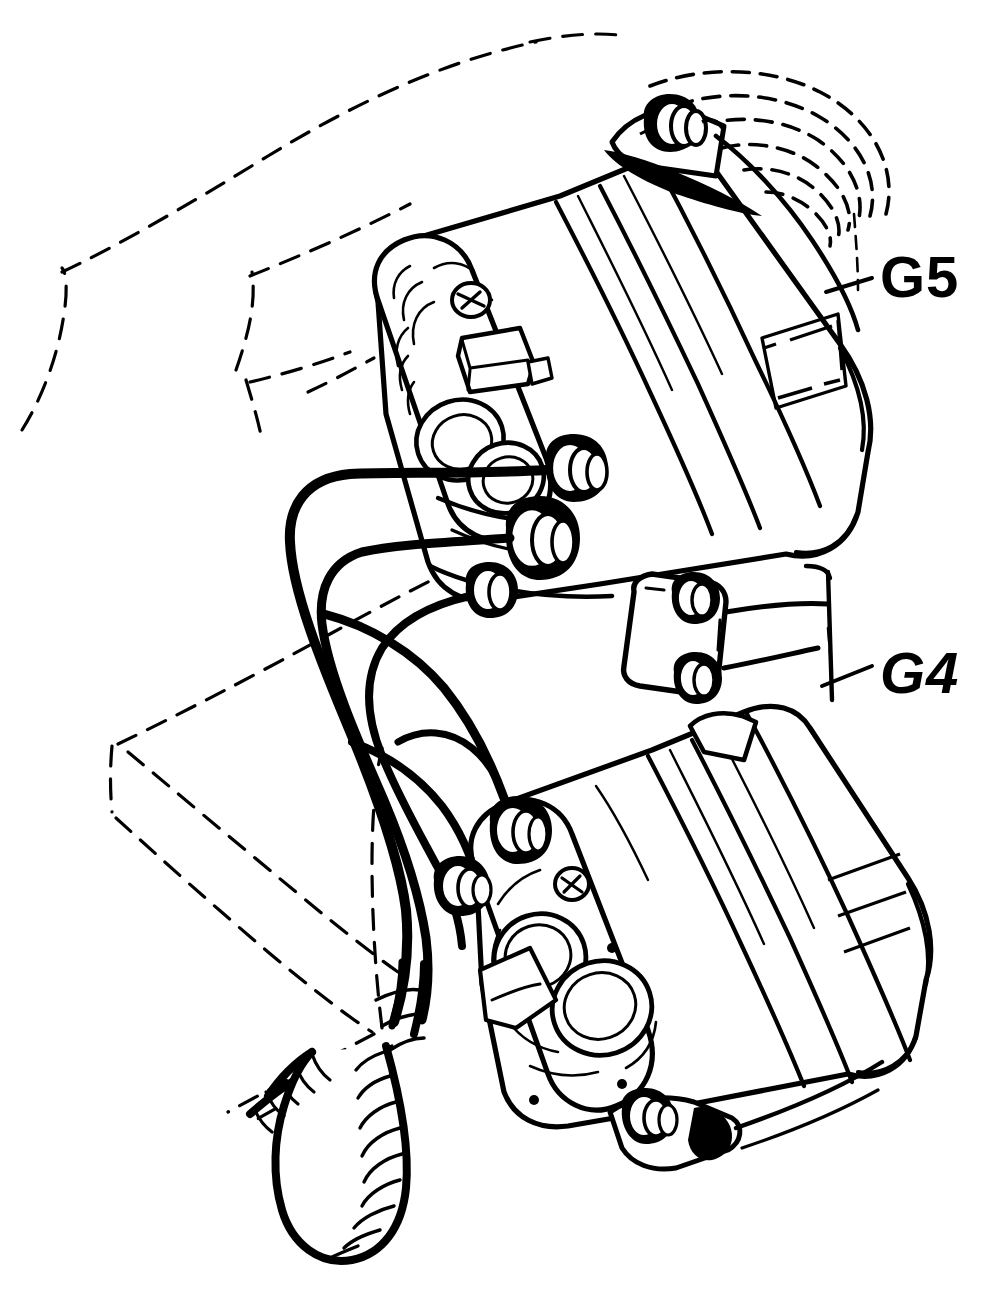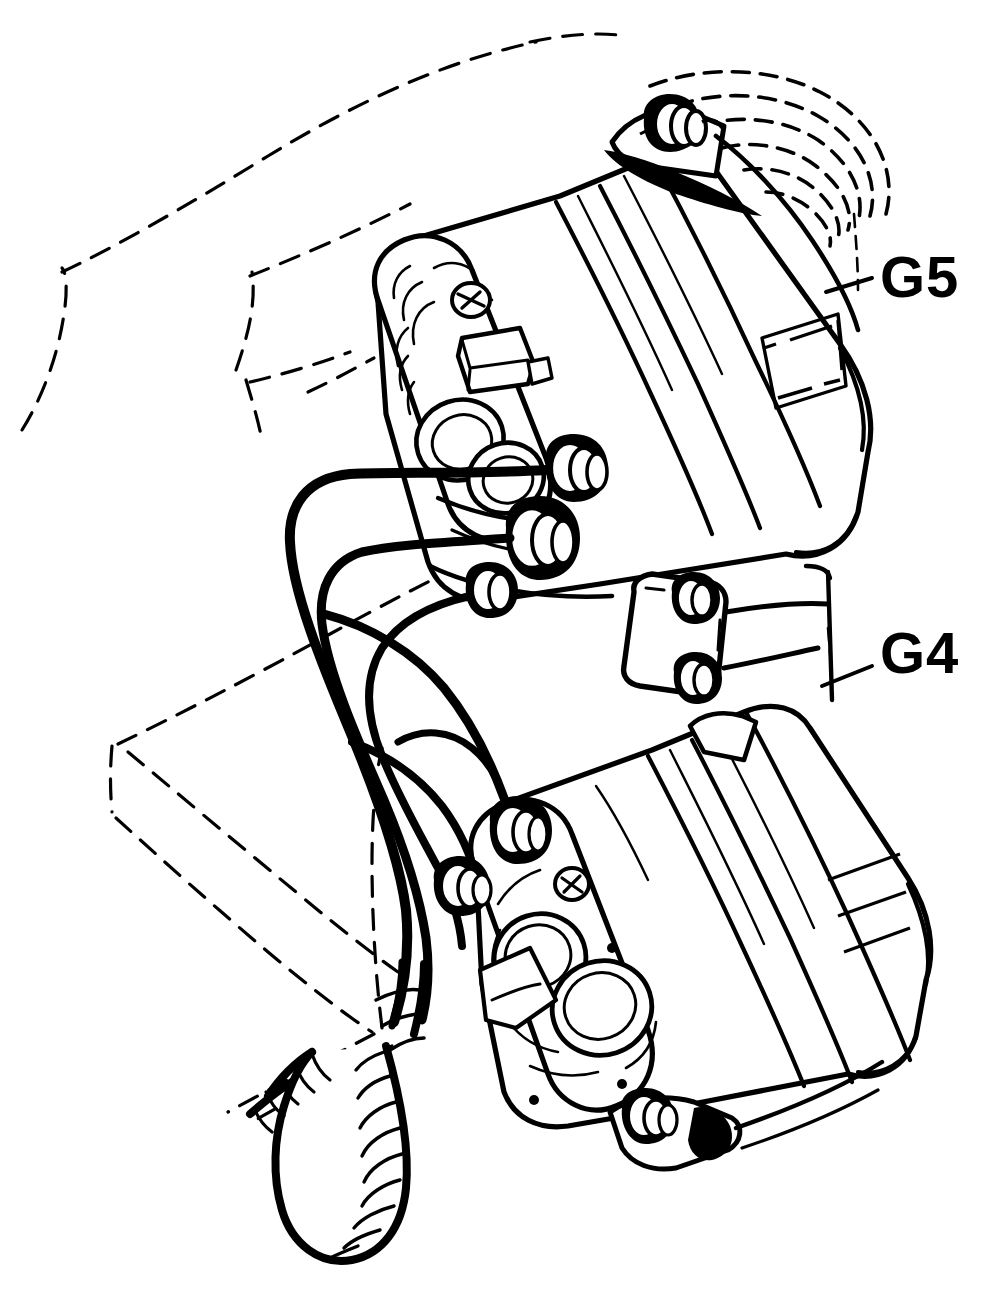--- a/index.html
+++ b/index.html
@@ -35,23 +35,24 @@
     user-select: none;
   }
   #label-g5 {
     left: 880px;
     top: 248px;
     font-size: 58px;
     letter-spacing: 1px;
   }
   #label-g4 {
     left: 880px;
-    top: 624px;
+    top: 644px;
     font-size: 58px;
     letter-spacing: 1px;
+    font-style: italic;
   }
   #label-partnumber {
     left: 694px;
     top: 1192px;
     font-size: 54px;
     letter-spacing: 1.5px;
   }
 </style>
 </head>
 <body>

